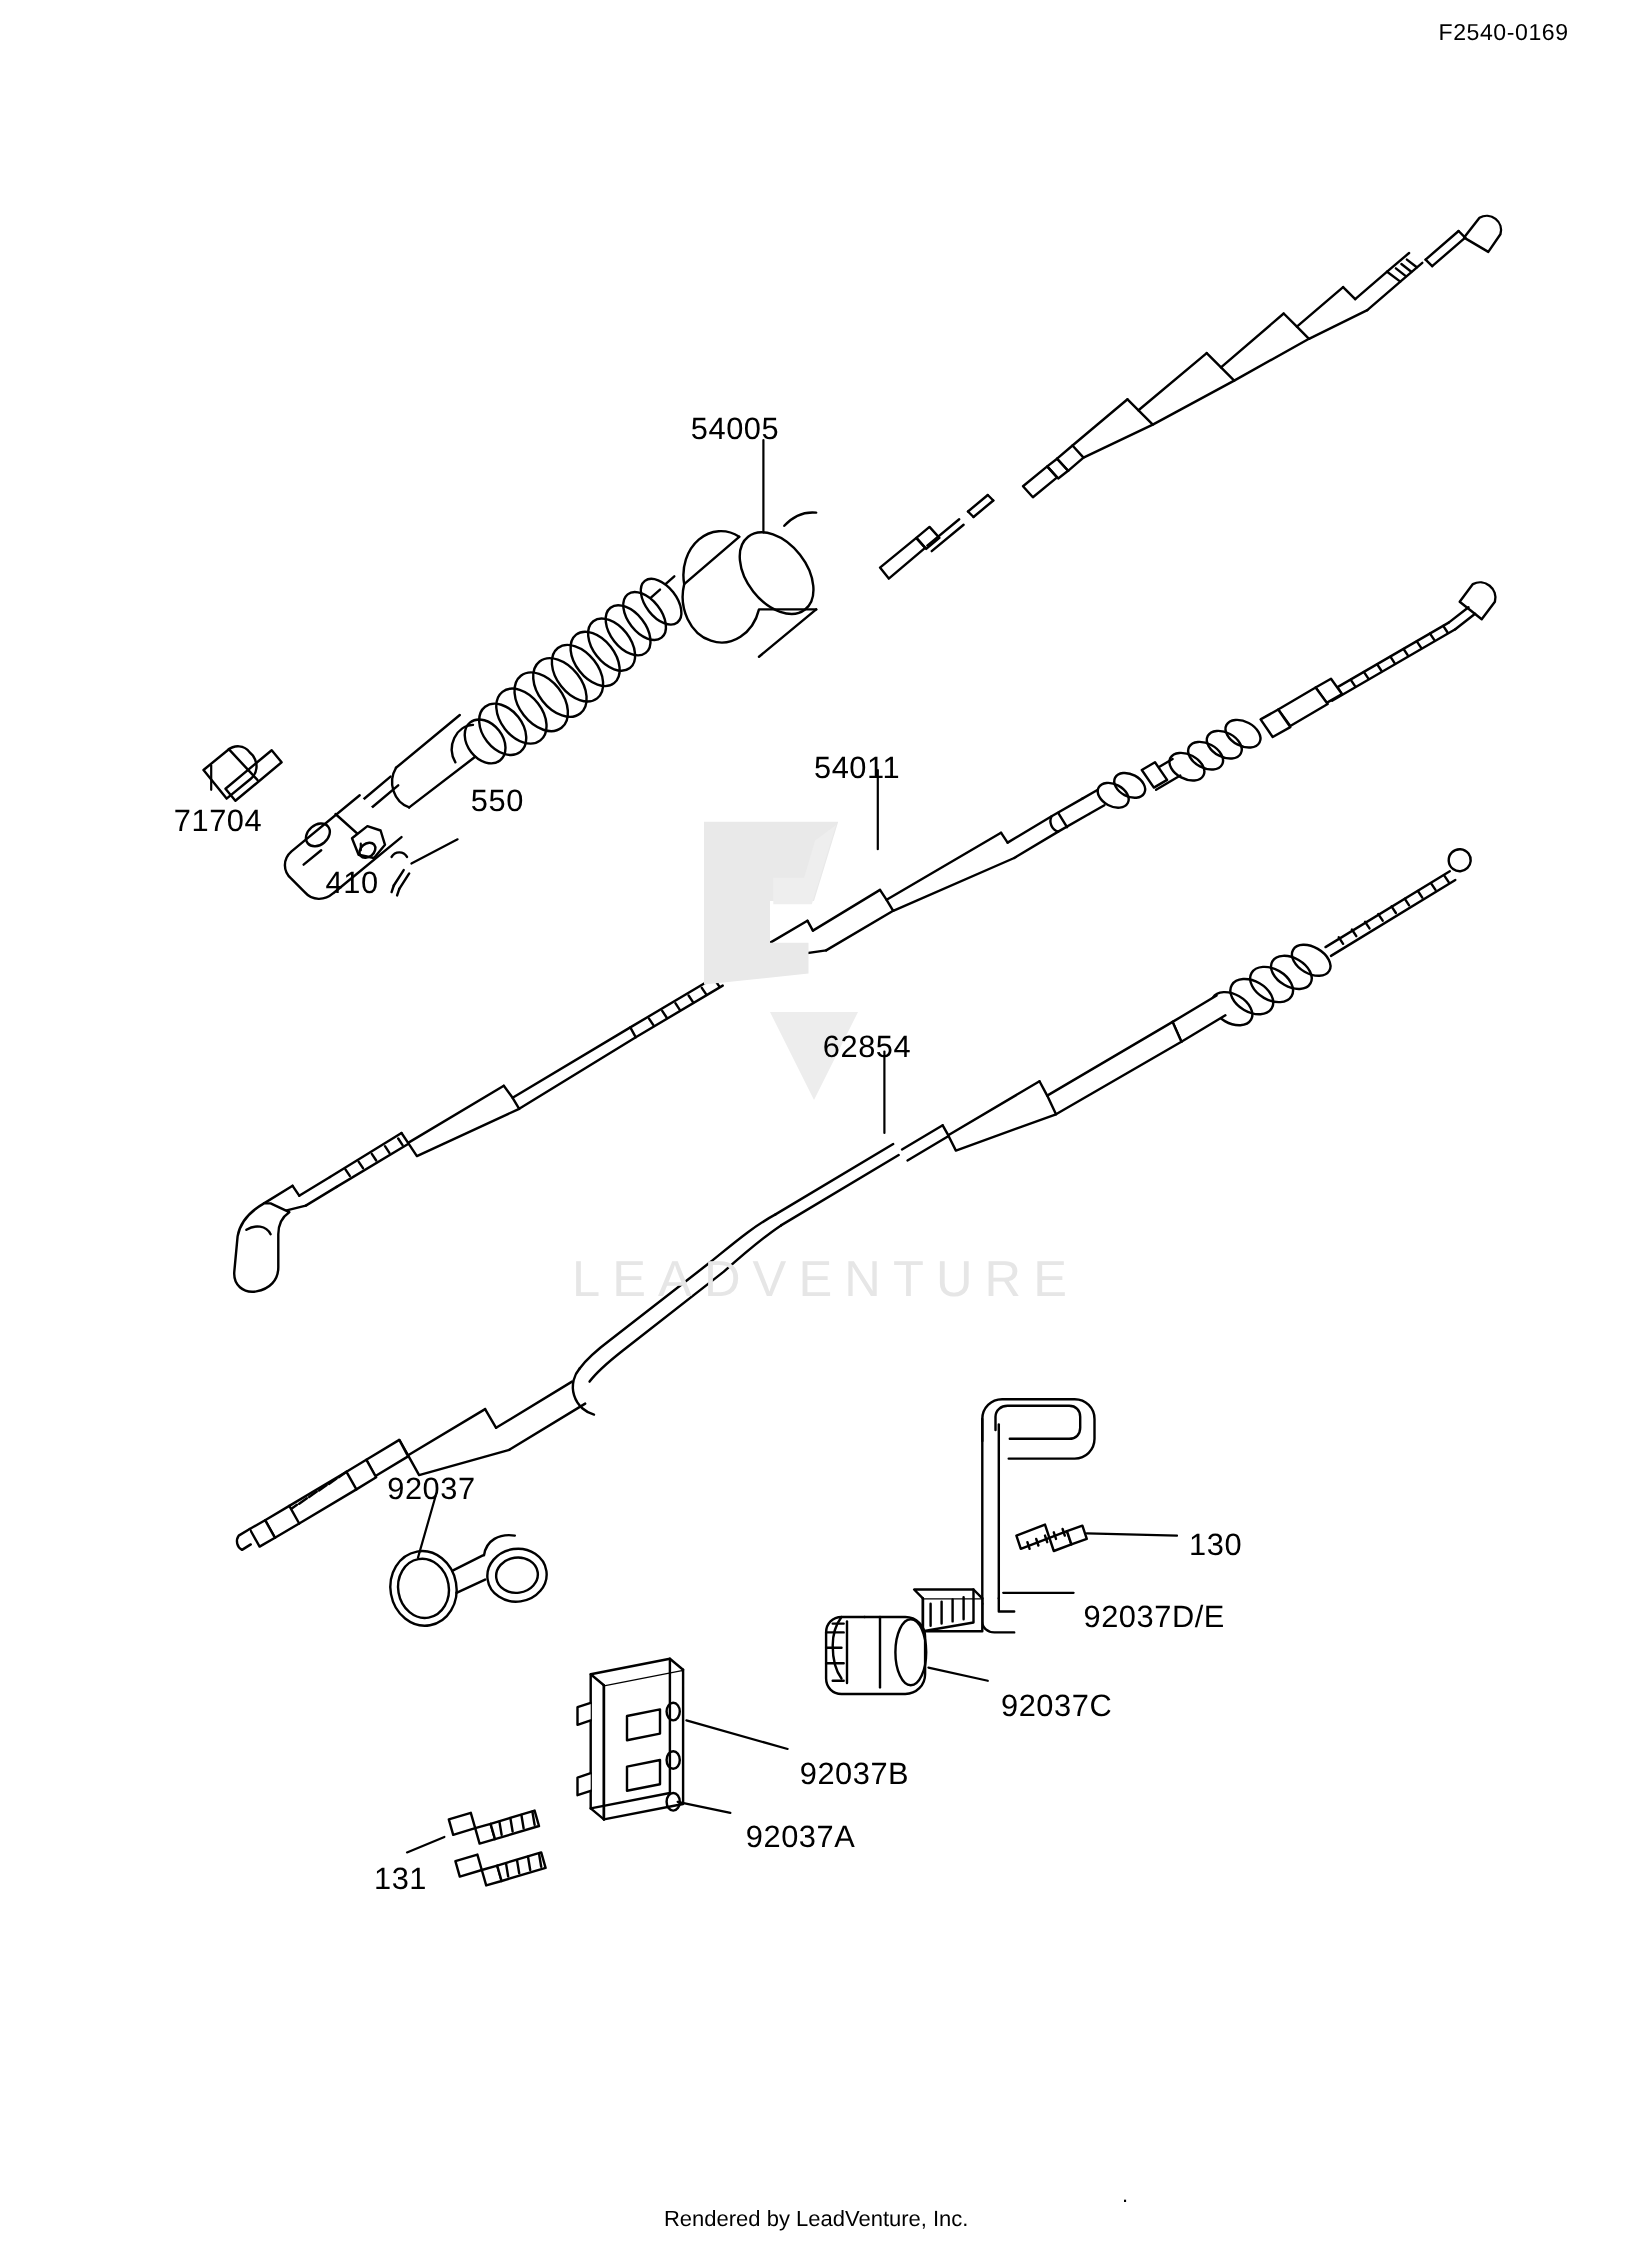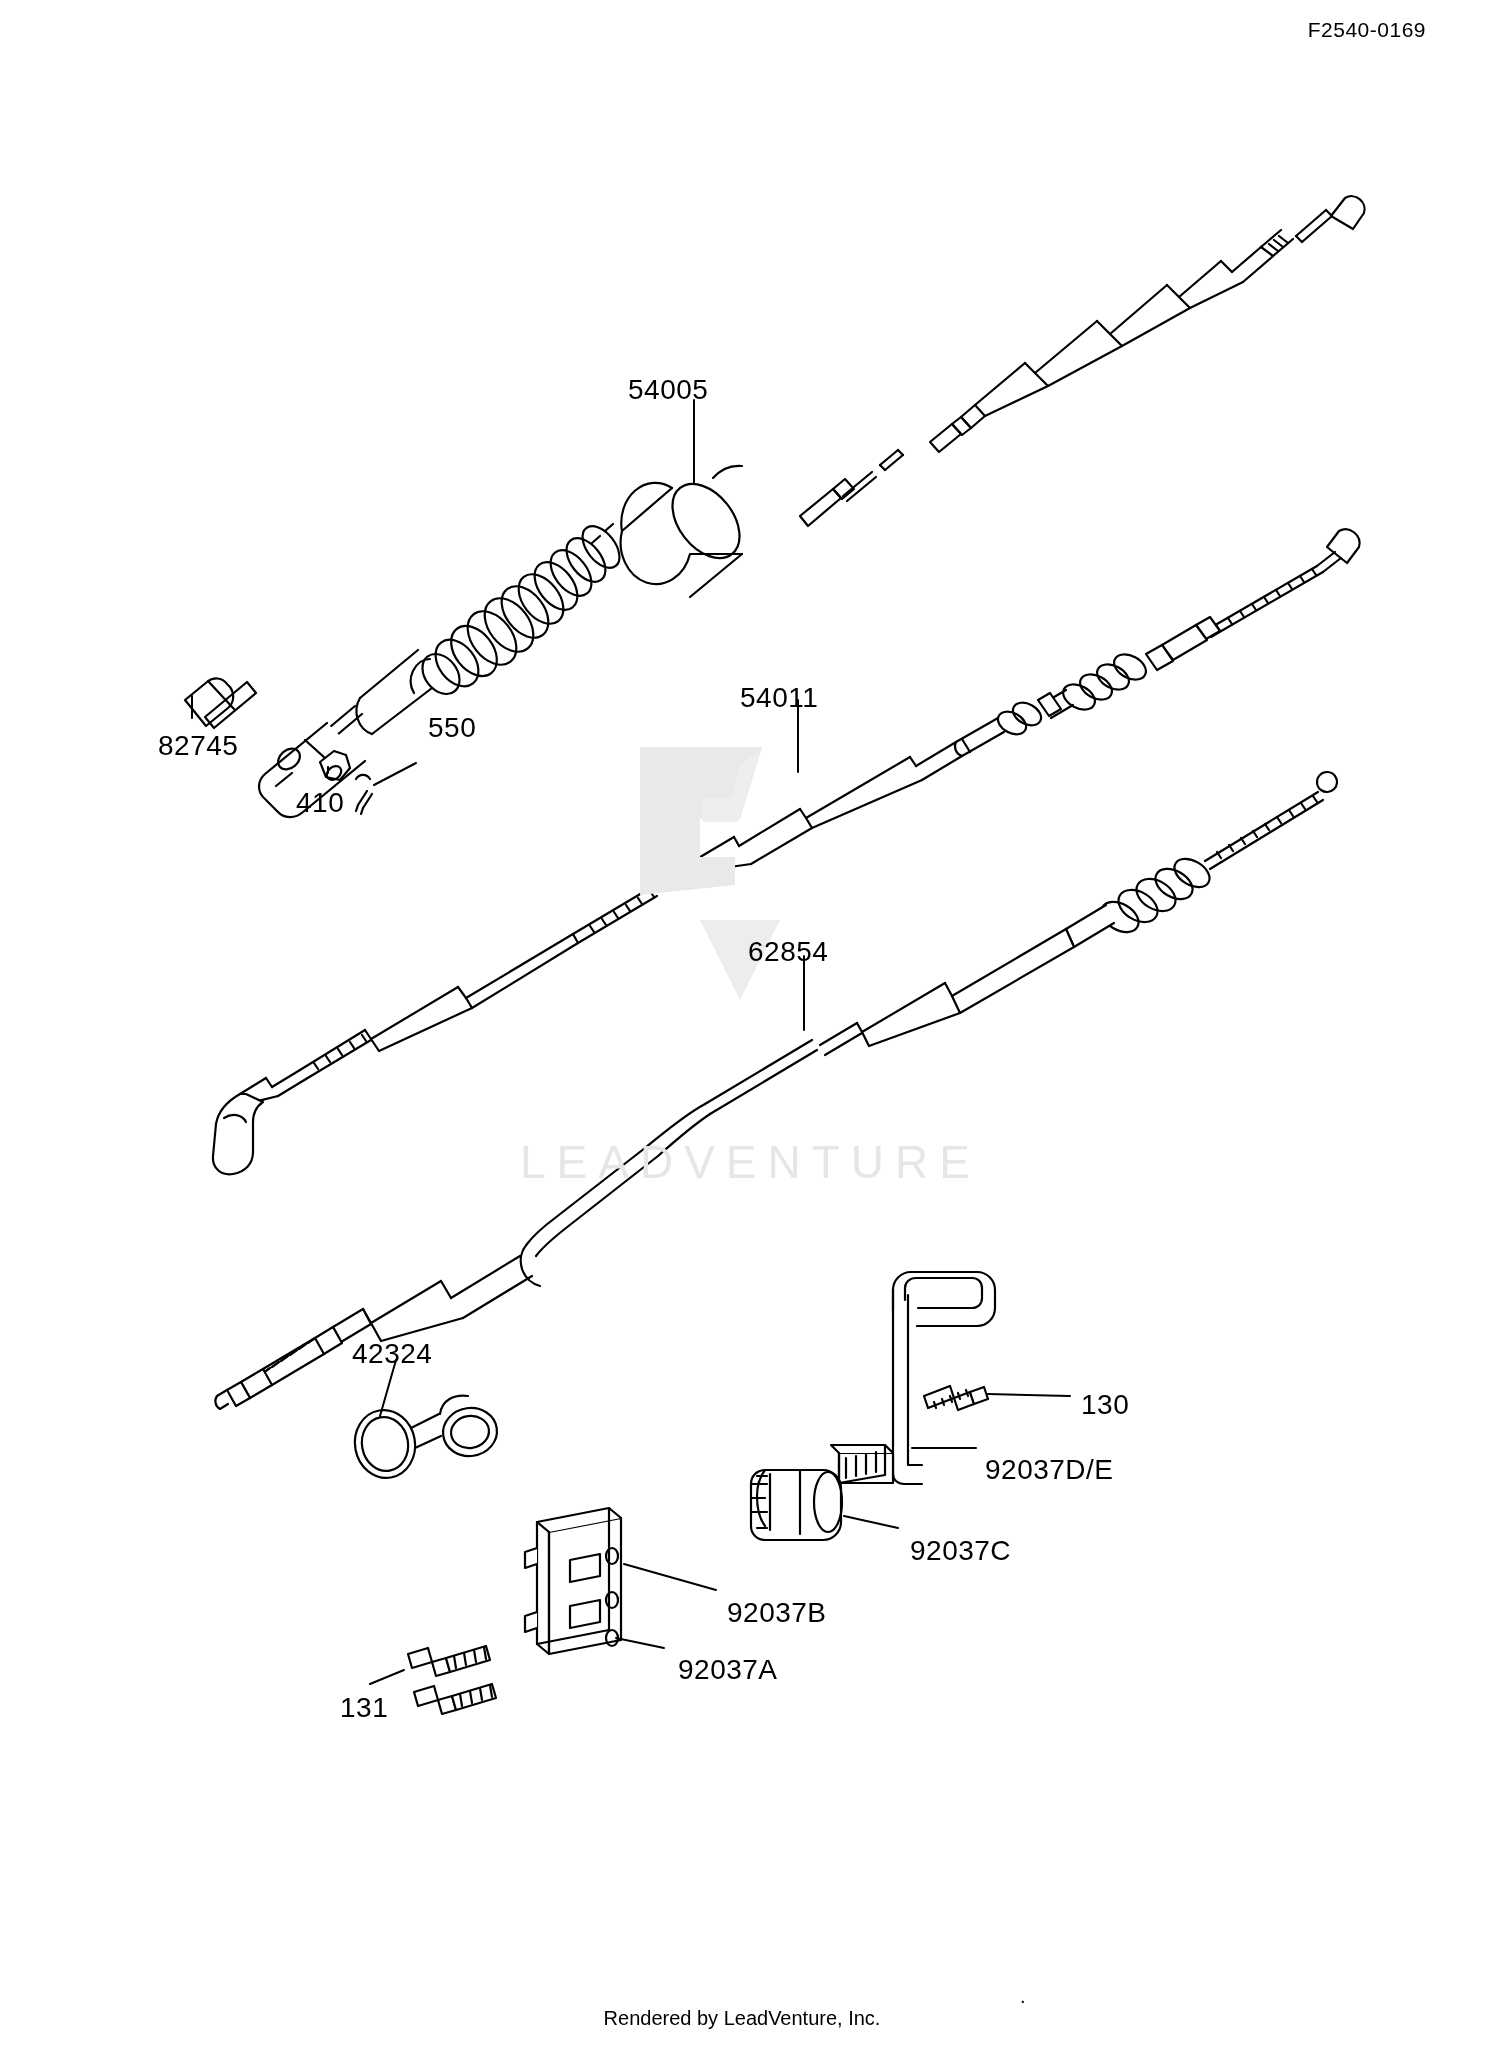--- a/index.html
+++ b/index.html
@@ -389,26 +389,26 @@
   <svg class="wm" viewBox="0 0 1500 2056" aria-hidden="true">
     <g fill="#e9e9e9">
       <path d="M735,885 l0,-28 -35,0 0,-38 40,0 22,-72 -122,0 0,148 z"></path>
       <path d="M760,750 l-22,72 -35,0 0,-24 28,0 10,-34 z" fill="#eeeeee"></path>
       <path d="M700,920 l40,80 40,-80 z" fill="#ededed"></path>
     </g>
     <text x="520" y="1178" font-family="Liberation Sans, sans-serif" font-size="46" letter-spacing="11" fill="#e6e6e6">LEADVENTURE</text>
   </svg>
 
   <div class="callout" style="left:628px; top:374px;">54005</div>
-  <div class="callout" style="left:158px; top:730px;">82745</div>
+  <div class="callout" style="left:158px; top:730px;">71704</div>
   <div class="callout" style="left:296px; top:787px;">410</div>
   <div class="callout" style="left:428px; top:712px;">550</div>
   <div class="callout" style="left:740px; top:682px;">54011</div>
   <div class="callout" style="left:748px; top:936px;">62854</div>
-  <div class="callout" style="left:352px; top:1338px;">42324</div>
+  <div class="callout" style="left:352px; top:1338px;">92037</div>
   <div class="callout" style="left:1081px; top:1389px;text-align:right;">130</div>
   <div class="callout" style="left:985px; top:1454px;">92037D/E</div>
   <div class="callout" style="left:910px; top:1535px;">92037C</div>
   <div class="callout" style="left:727px; top:1597px;">92037B</div>
   <div class="callout" style="left:678px; top:1654px;">92037A</div>
   <div class="callout" style="left:340px; top:1692px;">131</div>
 
   <div class="footer-dot">.</div>
   <div class="footer">Rendered by LeadVenture, Inc.</div>
 

